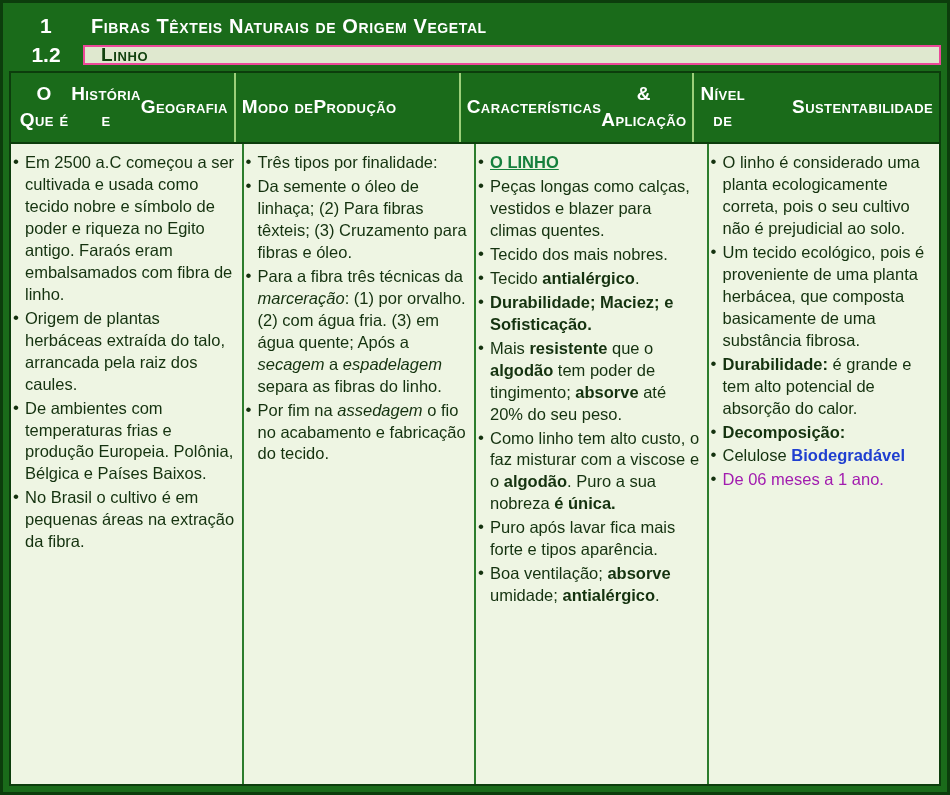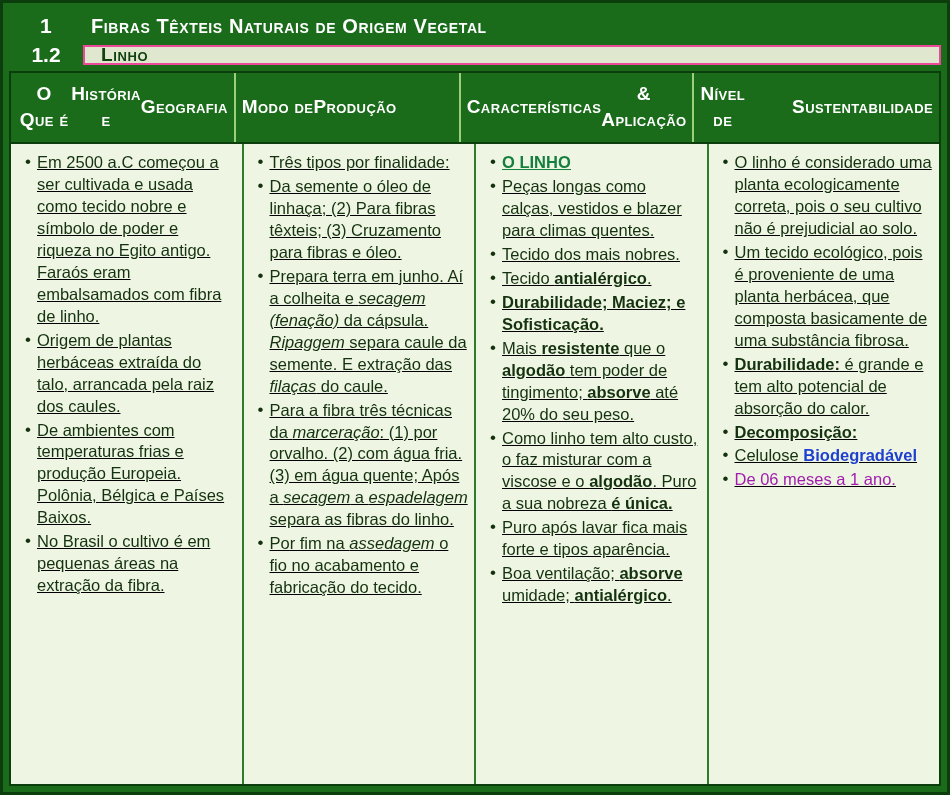--- a/index.html
+++ b/index.html
@@ -105,24 +105,23 @@
   .cols-body {
     display: flex;
     flex: 1;
     background: #eef5e3;
     border: 2px solid #0c3d0c;
     overflow: hidden;
   }
   .col-body {
     flex: 1 1 0;
     border-right: 2px solid #2d7d2d;
-    padding: 8px 6px 6px 12px;
+    padding: 8px 6px 6px 0;
     box-sizing: border-box;
     overflow: hidden;
-    text-decoration: underline;
   }
   .col-body:last-child { border-right: none; }
 
   ul.bullets {
     list-style: none;
     margin: 0;
     padding: 0;
   }
   ul.bullets > li {
     position: relative;
@@ -198,21 +197,20 @@
         <li><span>Origem de plantas herbáceas extraída do talo, arrancada pela raiz dos caules.</span></li>
         <li><span>De ambientes com temperaturas frias e produção Europeia. Polônia, Bélgica e Países Baixos.</span></li>
         <li><span>No Brasil o cultivo é em pequenas áreas na extração da fibra.</span></li>
       </ul>
     </div>
 
     <div class="col-body c2">
       <ul class="bullets">
         <li><span>Três tipos por finalidade:</span></li>
         <li><span>Da semente o óleo de linhaça; (2) Para fibras têxteis; (3) Cruzamento para fibras e óleo.</span></li>
-        <li><span>Prepara terra em junho. Aí a colheita e <i>secagem</i> <i>(fenação)</i> da cápsula. <i>Ripaggem</i> separa caule da semente. E extração das <i>filaças</i> do caule.</span></li>
         <li><span>Para a fibra três técnicas da <i>marceração</i>: (1) por orvalho. (2) com água fria. (3) em água quente; Após a <i>secagem</i> a <i>espadelagem</i> separa as fibras do linho.</span></li>
         <li><span>Por fim na <i>assedagem</i> o fio no acabamento e fabricação do tecido.</span></li>
       </ul>
     </div>
 
     <div class="col-body c3">
       <ul class="bullets">
         <li><a class="lnk" href="#">O LINHO</a></li>
         <li><span>Peças longas como calças, vestidos e blazer para climas quentes.</span></li>
         <li><span>Tecido dos mais nobres.</span></li>

